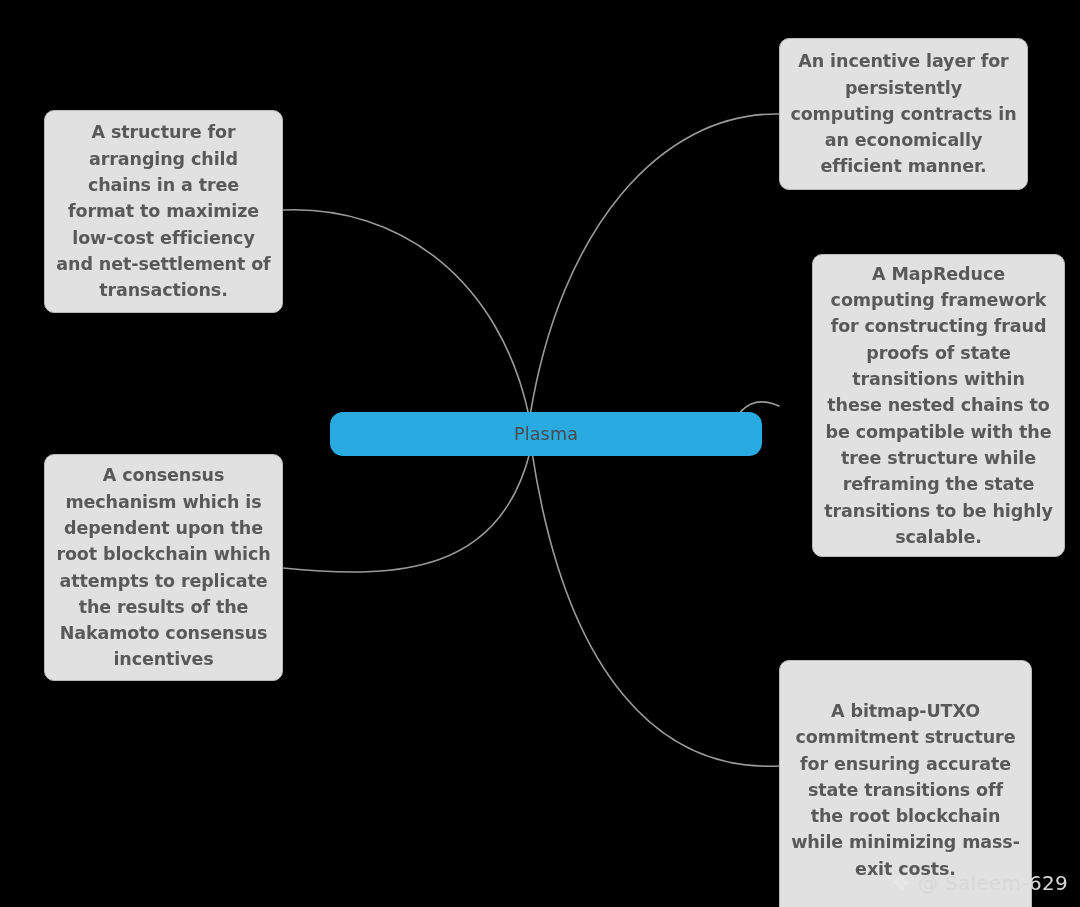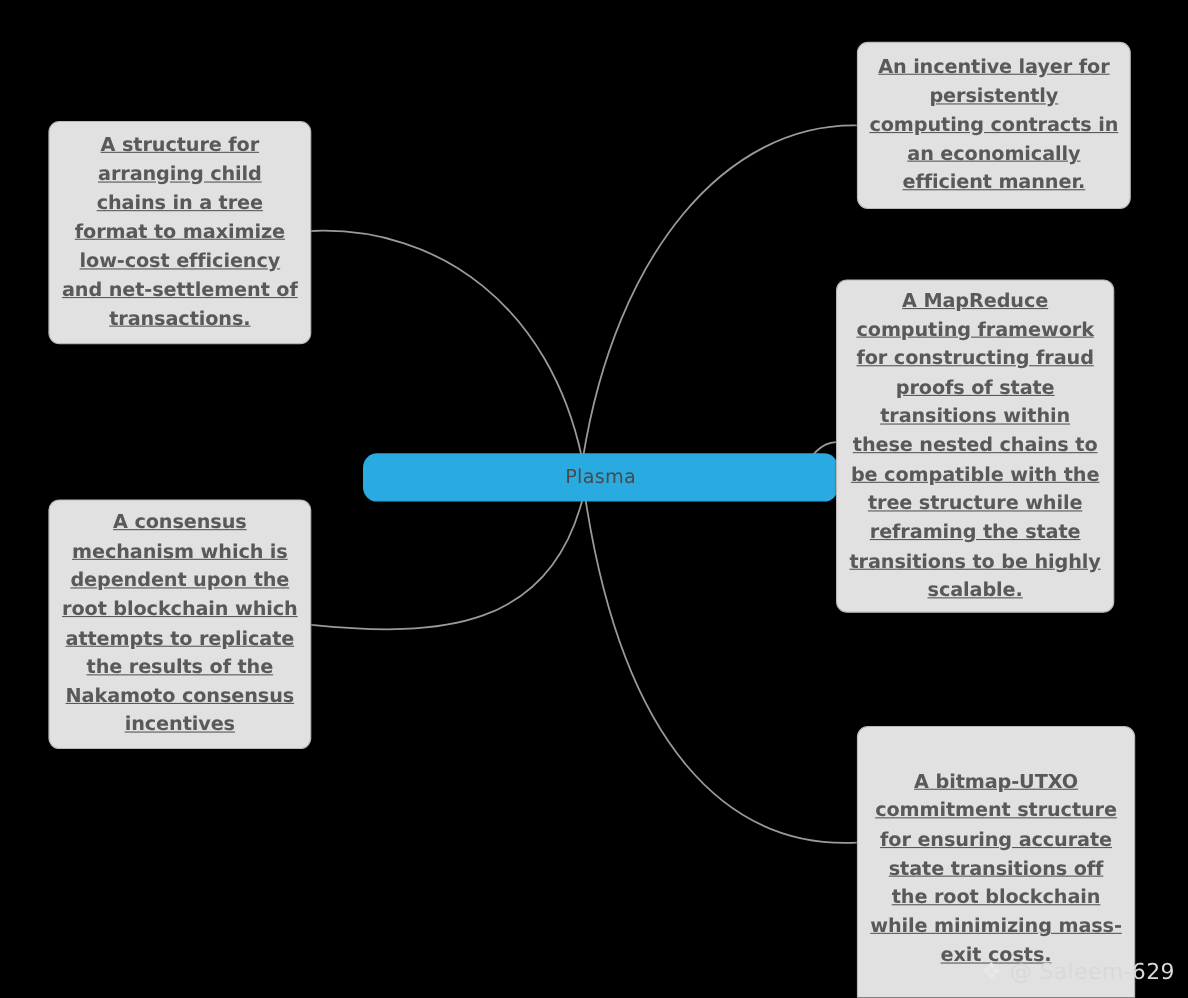--- a/index.html
+++ b/index.html
@@ -40,21 +40,21 @@
     font-size: 17.5px;
     line-height: 26.3px;
     text-align: center;
     letter-spacing: -0.1px;
     display: flex;
     align-items: center;
     justify-content: center;
     padding: 6px 10px;
     box-shadow: 0 1px 2px rgba(0,0,0,0.45);
   }
-  .leaf-node span { display: block; width: 100%; text-decoration: underline; }
+  .leaf-node span { display: block; width: 100%; }
 
   #root-node {
     position: absolute;
     left: 314px;
     top: 412px;
     width: 432px;
     height: 44px;
     box-sizing: border-box;
     background: #29abe2;
     border-radius: 13px;
@@ -64,21 +64,21 @@
     display: flex;
     align-items: center;
     justify-content: center;
     letter-spacing: 0.2px;
     margin-left: 16px;
   }
 
   #topleft-node   { left: 44px;  top: 110px; width: 239px; height: 203px; }
   #bottomleft-node{ left: 44px;  top: 454px; width: 239px; height: 227px; }
   #topright-node  { left: 779px; top: 38px;  width: 249px; height: 152px; }
-  #midright-node  { left: 760px; top: 254px; width: 253px; height: 303px; }
+  #midright-node  { left: 812px; top: 254px; width: 253px; height: 303px; }
   #bottomright-node{left: 779px; top: 660px; width: 253px; height: 260px; }
 
   #watermark {
     position: absolute;
     right: 12px;
     bottom: 12px;
     display: flex;
     align-items: center;
     gap: 7px;
     color: #d8d8d8;

